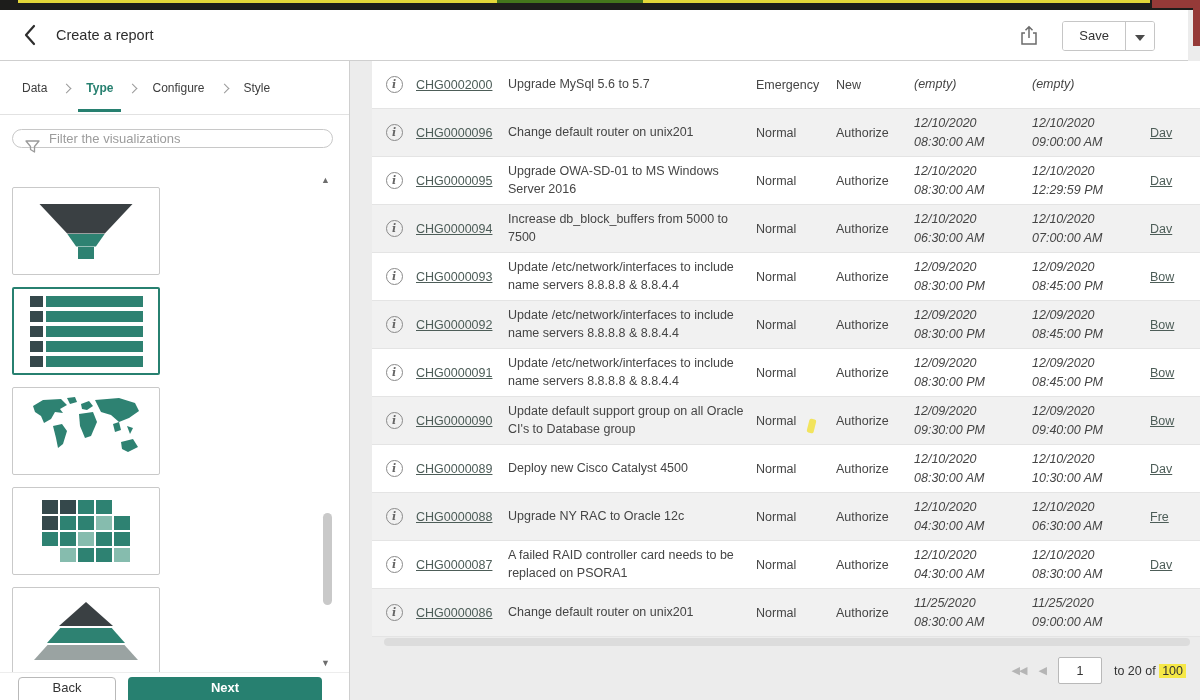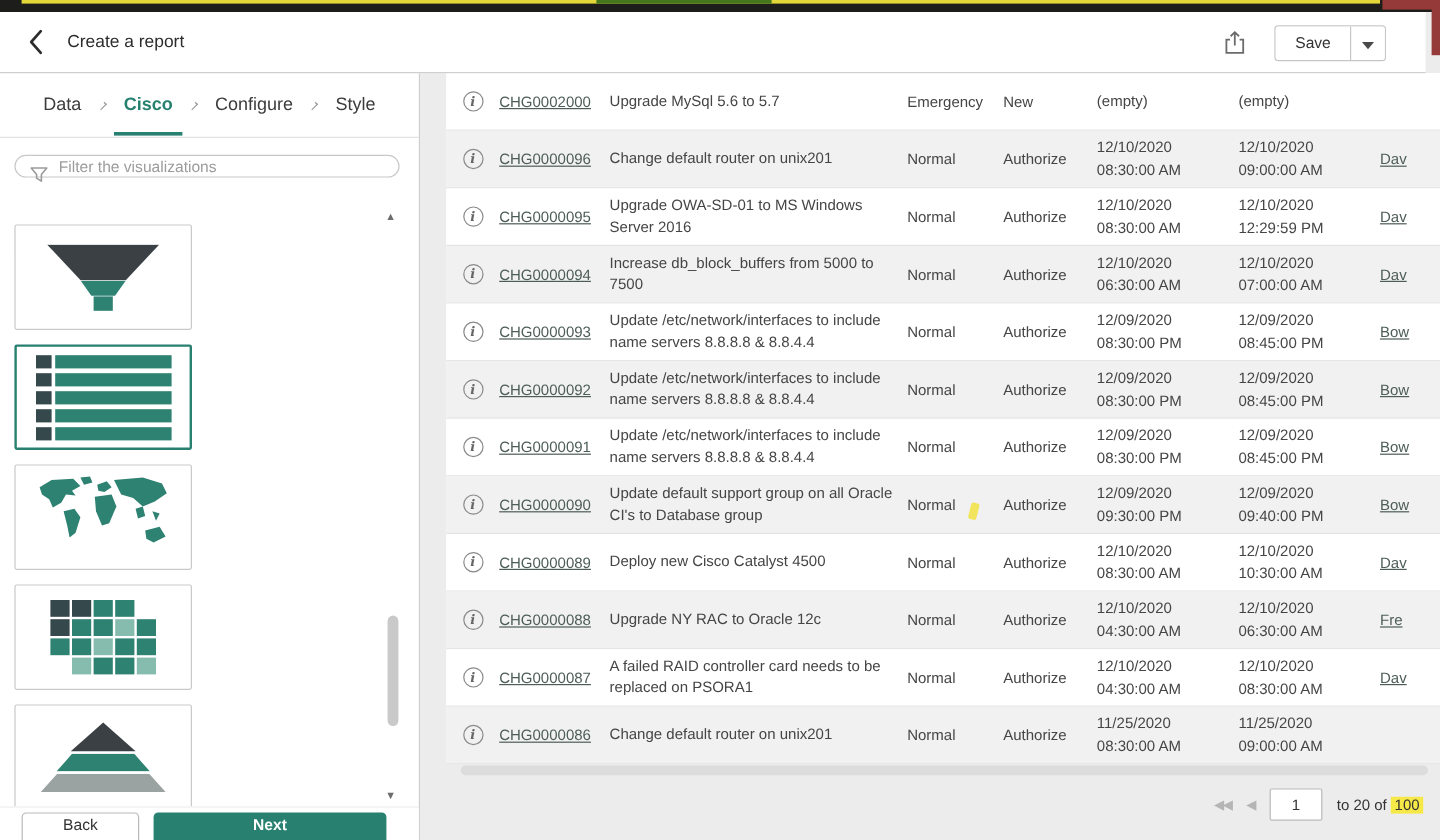--- a/index.html
+++ b/index.html
@@ -22,21 +22,21 @@
   .back-btn { position:absolute; left:18px; top:13px; width:24px; height:26px; cursor:pointer; background:none; border:none; }
   .page-title { position:absolute; left:56px; top:0; line-height:50px; font-size:14.5px; color:#2d2d2d; }
   .share-btn { position:absolute; right:150px; top:15px; background:none; border:none; cursor:pointer; }
   .save-group { position:absolute; right:33px; top:11px; height:30px; display:flex; border:1px solid #c6c6c6; border-radius:3px; background:#fff; overflow:hidden; }
   .save-main { padding:0 16px; line-height:28px; font-size:13px; color:#333; background:#fff; border:none; cursor:pointer; }
   .save-caret { width:29px; border:none; border-left:1px solid #c6c6c6; background:#fff; cursor:pointer; position:relative; }
   .caret-down { display:inline-block; width:0; height:0; border-left:5px solid transparent; border-right:5px solid transparent; border-top:6px solid #4a4a4a; }
 
   
   .left-panel { position:absolute; top:61px; left:0; width:350px; bottom:0; background:#fff; border-right:1px solid #cfcfcf; z-index:4; }
-  .breadcrumb { height:54px; border-bottom:1px solid #e2e2e2; display:flex; align-items:center; padding:0 36px; gap:16px; font-size:15px; color:#3c3c3c; }
+  .breadcrumb { height:54px; border-bottom:1px solid #e2e2e2; display:flex; align-items:center; padding:0 22px; gap:16px; font-size:12px; color:#3c3c3c; }
   .step { position:relative; cursor:pointer; }
   .step.active { color:#278070; font-weight:bold; }
   .step.active::after { content:''; position:absolute; left:-8px; right:-8px; bottom:-17px; height:3px; background:#278070; }
   .crumb-sep { width:7px; height:7px; border-top:1.5px solid #9a9a9a; border-right:1.5px solid #9a9a9a; transform:rotate(45deg); margin-top:1px; }
 
   .filter-wrap { position:absolute; top:68px; left:12px; right:16px; }
   .filter-input { width:100%; height:19px; border:1px solid #c8c8c8; border-radius:17px; padding:0 12px 0 36px; font-size:13px; color:#555; font-family:"Liberation Sans", sans-serif; background:#fff; }
   .filter-input::placeholder { color:#9c9c9c; }
   .filter-icon { position:absolute; left:13px; top:10px; }
 
@@ -81,21 +81,21 @@
   .table-area { position:absolute; top:61px; left:372px; width:828px; background:#fff; z-index:1; }
   .t-row { display:flex; align-items:center; height:48px; border-bottom:1px solid #e4e4e4; font-size:12.5px; color:#454545; background:#fff; }
   .t-row.alt { background:#f1f1f1; }
   .c-info { width:44px; display:flex; justify-content:center; flex:none; }
   .info-icon { width:17px; height:17px; border:1px solid #8a8a8a; border-radius:50%; color:#666; font:italic bold 11px "DejaVu Serif", serif; display:flex; align-items:center; justify-content:center; cursor:pointer; }
   .c-num { width:92px; flex:none; }
   .num-link { color:#4d5d58; text-decoration:underline; cursor:pointer; }
   .c-desc { width:248px; flex:none; padding-right:12px; line-height:1.4; }
   .c-pri { width:80px; flex:none; }
   .c-state { width:78px; flex:none; }
-  .c-start, .c-end { width:118px; flex:none; line-height:1.45; padding-right:24px; }
+  .c-start, .c-end { width:118px; flex:none; line-height:1.45; padding-right:24px;font-style:italic; }
   .c-who { width:40px; flex:none; overflow:hidden; white-space:nowrap; color:#4d5d58; text-decoration:underline; cursor:pointer; }
 
   .h-scroll { position:absolute; top:638px; left:384px; width:806px; height:8px; background:#dcdcdc; border-radius:4px; cursor:pointer; z-index:2; }
 
   
   .pagination { position:absolute; top:657px; right:14px; display:flex; align-items:center; gap:12px; z-index:3; }
   .pg-icon { color:#b5b5b5; font-size:11px; cursor:pointer; letter-spacing:-1px; }
   .pg-input { width:44px; height:27px; border:1px solid #b9b9b9; border-radius:2px; text-align:center; font-size:12.5px; color:#333; background:#fff; font-family:"Liberation Sans", sans-serif; }
   .pg-text { font-size:12.5px; color:#333; }
   .pg-total { background:#f6e847; padding:0 3px; }
@@ -322,21 +322,21 @@
   <span class="pg-icon">◀◀</span>
   <span class="pg-icon">◀</span>
   <input class="pg-input" value="1" style="">
   <span class="pg-text"><span>to 20 of</span> <span class="pg-total">100</span></span>
 </div>
 
 <div class="left-panel">
   <div class="breadcrumb">
     <span class="step">Data</span>
     <span class="crumb-sep"></span>
-    <span class="step active">Cisco</span>
+    <span class="step active">Type</span>
     <span class="crumb-sep"></span>
     <span class="step">Configure</span>
     <span class="crumb-sep"></span>
     <span class="step">Style</span>
   </div>
 
   <div class="filter-wrap">
     <span class="filter-icon">
       <svg width="15" height="13" viewBox="0 0 15 13">
           <path d="M1 1 H14 L9.5 6.5 V12 L5.5 9.5 V6.5 Z" fill="none" stroke="#9a9a9a" stroke-width="1.3" stroke-linejoin="round"></path>

